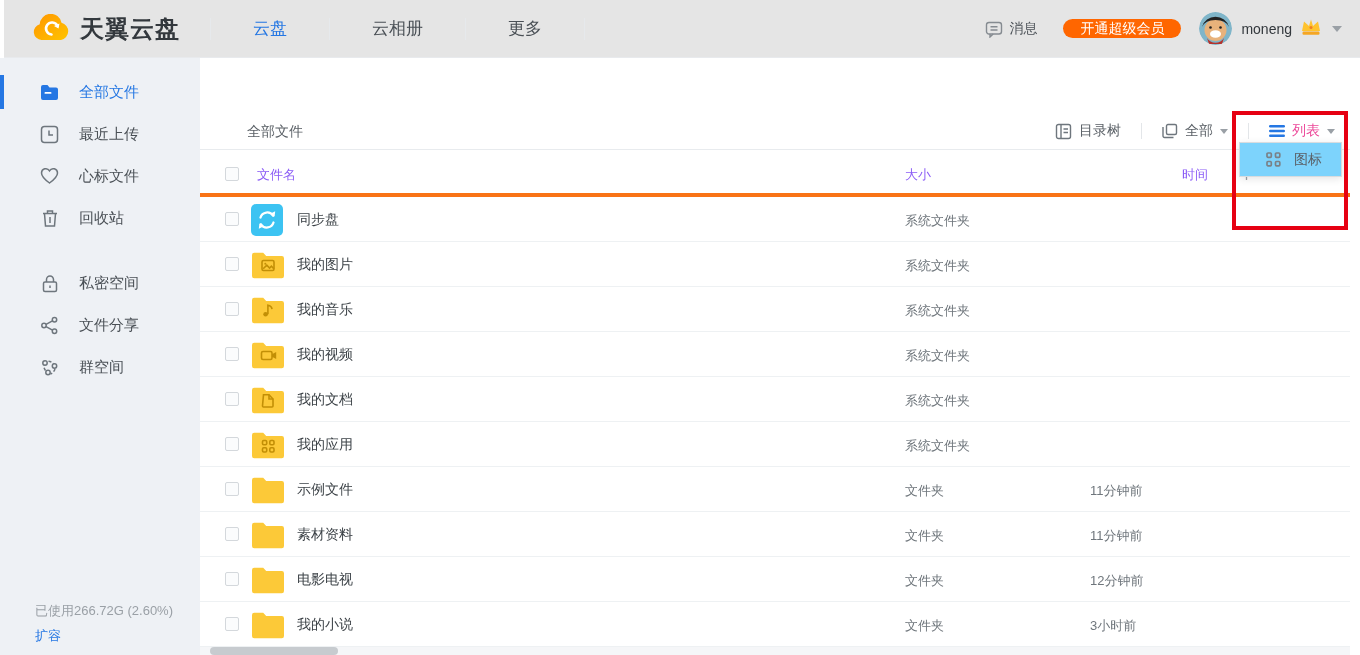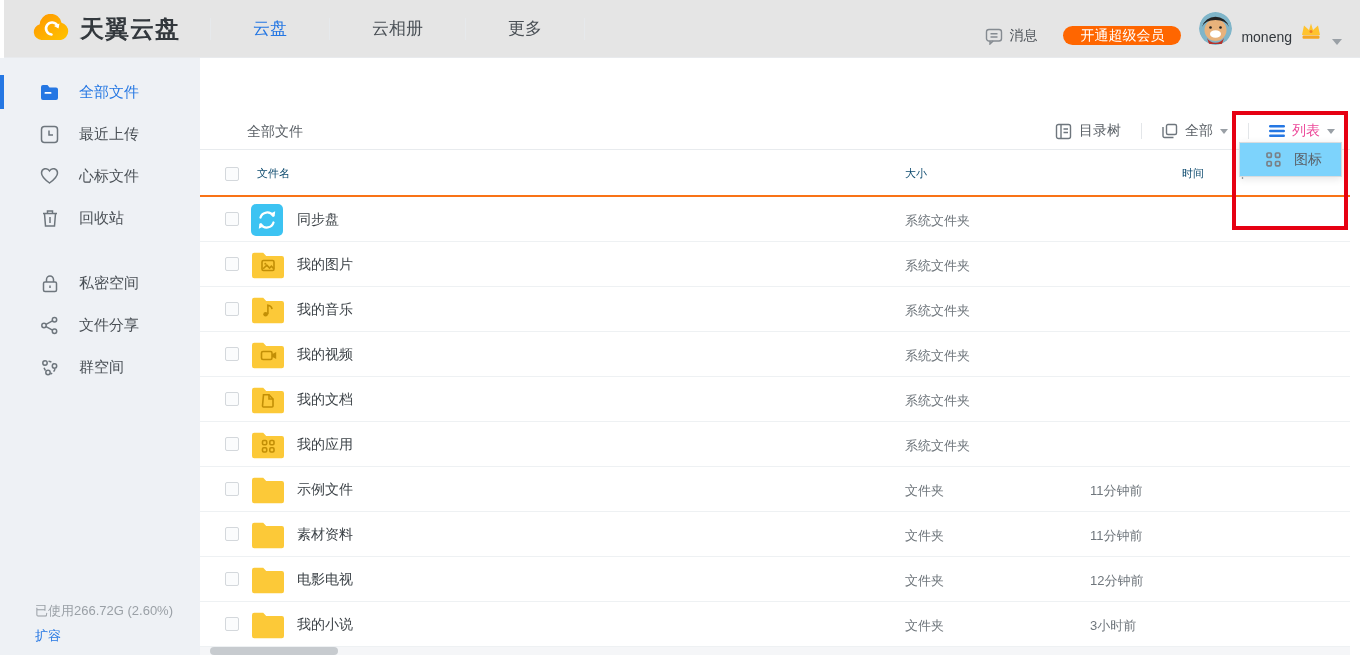--- a/index.html
+++ b/index.html
@@ -8,21 +8,21 @@
   #page { position:relative; width:1360px; height:655px; background:#fff; overflow:hidden; }
 
   
   .topbar { position:absolute; left:4px; top:0; width:1360px; height:58px; background:#e5e5e5; border-bottom:1px solid #e8eaed; display:flex; align-items:center; z-index:10; }
   .logo { display:flex; align-items:center; margin-left:26px; }
   .logo-text { font-size:24px; font-weight:bold; color:#33383d; margin-left:8px; letter-spacing:1px; }
   .nav { display:flex; align-items:center; margin-left:30px; }
   .nav-divider { width:1px; height:22px; background:#e6e9ec; }
   .nav-item { font-size:17px; color:#4a5056; padding:0 42px; cursor:pointer; }
   .nav-item.active { color:#2577e3; }
-  .top-right { margin-left:auto; display:flex; align-items:flex-end; margin-right:22px; }
+  .top-right { margin-left:auto; display:flex; align-items:center; margin-right:22px; }
   .msg { display:flex; align-items:center; font-size:14px; color:#4a5056; cursor:pointer; }
   .msg svg { margin-right:6px; }
   .vip-btn { margin-left:26px; background:#ff6600; color:#fff; font-size:14px; border:none; border-radius:16px; height:19px; padding:0 17px; cursor:pointer; }
   .avatar { width:33px; height:33px; border-radius:50%; margin-left:18px; overflow:hidden; cursor:pointer; flex:none; }
   .uname { font-size:14px; color:#33383d; margin-left:9px; }
   .crown { margin-left:7px; }
   .caret { width:0; height:0; border-left:5px solid transparent; border-right:5px solid transparent; border-top:6px solid #9aa0a6; display:inline-block; }
   .top-right .caret { margin-left:9px; }
 
   
@@ -53,21 +53,21 @@
   .content { position:absolute; left:200px; top:112px; width:1150px; height:543px; background:#fff; }
   .crumb-row { position:relative; height:38px; border-bottom:1px solid #e8ebee; }
   .crumb { position:absolute; left:47px; top:11px; font-size:14px; color:#5a6066; }
   .view-tools { position:absolute; right:15px; top:0; height:38px; display:flex; align-items:center; }
   .vt-item { display:flex; align-items:center; font-size:14px; color:#5a6066; cursor:pointer; }
   .vt-item svg { margin-right:7px; }
   .vt-item .caret { margin-left:7px; border-left-width:4px; border-right-width:4px; border-top-width:5px; }
   .vt-sep { width:1px; height:16px; background:#e3e6e9; margin:0 20px; }
   .vt-item.blue, .vt-item.blue .vtl { color:#ec4899; }
 
-  .thead { position:relative; height:47px; border-bottom:2px solid #f97316; font-size:11px; color:#0c4a6e; }
+  .thead { position:relative; height:47px; border-bottom:4px solid #f97316; font-size:13px; color:#8b5cf6; }
   .thead .cb { position:absolute; left:25px; top:17px; }
   .th-name { position:absolute; left:57px; top:16px; }
   .th-size { position:absolute; left:705px; top:16px; }
   .th-time { position:absolute; left:982px; top:16px; display:flex; align-items:center;gap:28px; }
   .th-time svg { margin-left:6px; }
 
   .frow { position:relative; height:45px; border-bottom:1px solid #eef1f3; cursor:pointer; }
   .cb { width:14px; height:14px; border:1px solid #d4d8dc; border-radius:2px; background:#fbfcfd; display:inline-block; }
   .frow .cb { position:absolute; left:25px; top:15px; }
   .ficon { position:absolute; left:51px; top:7px; width:34px; height:31px; }

